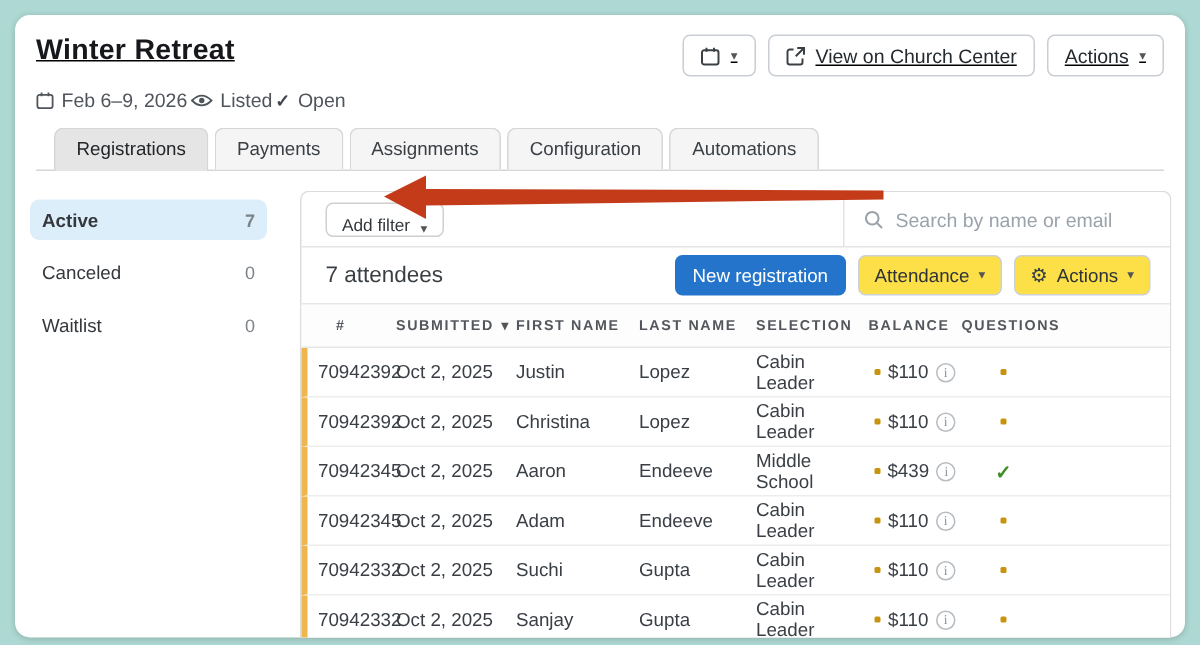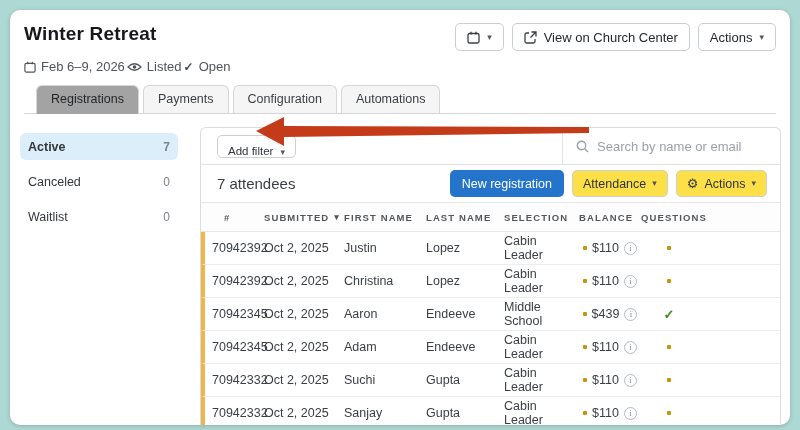--- a/index.html
+++ b/index.html
@@ -5,39 +5,39 @@
   * { margin:0; padding:0; box-sizing:border-box; }
   html,body { width:800px; height:430px; overflow:hidden; }
   body { background:#aed8d3; font-family:"Liberation Sans", sans-serif; position:relative; }
 
   .card { position:absolute; top:10px; left:10px; right:10px; bottom:5px;
           background:#fff; border-radius:10px; overflow:hidden;
           box-shadow:0 1px 4px rgba(0,0,0,.18); }
 
   
   .hdr { padding:13px 14px 0 14px; }
-  .hdr-top { display:flex; justify-content:space-between; align-items:flex-start; }
+  .hdr-top { display:flex; justify-content:space-between; align-items:flex-start;text-decoration:underline; }
   .page-title { font-size:19px; font-weight:700; color:#17181c; letter-spacing:.2px; }
   .hbtns { display:flex; gap:8px; }
   .btn-w { height:28px; border:1px solid #c9ced4; border-radius:5px; background:#fff;
            display:flex; align-items:center; gap:7px; padding:0 11px;
            font-size:13px; color:#24292e; cursor:pointer; }
   .caret { font-size:9px; color:#555; line-height:1; }
   .meta { margin-top:8px; display:flex; align-items:flex-end; gap:2px;
           font-size:13px; color:#50555b; }
   .meta-item { display:flex; align-items:center; gap:5px; }
   .chk { color:#43484e; font-weight:700; font-size:12px; }
 
   
   .tabs { display:flex; gap:4px; align-items:flex-end; margin-top:11px;
           padding-left:12px; border-bottom:1px solid #d6d6d6; }
   .tab { background:#f5f5f6; border:1px solid #d6d6d6; border-bottom:none;
          border-radius:6px 6px 0 0; padding:6px 14px 7px; font-size:12.5px;
          color:#3a3f44; cursor:pointer; }
-  .tab.active { background:#a3a3a3; margin-bottom:-1px; padding-bottom:8px; color:#232629; }
+  .tab.active { background:#e5e5e5; margin-bottom:-1px; padding-bottom:8px; color:#232629; }
 
   
   .content { display:flex; padding:13px 9px 0 10px; align-items:flex-start; }
 
   .sidebar { width:158px; margin-right:22px; padding-top:6px; }
   .side-item { height:27px; display:flex; align-items:center; justify-content:space-between;
                padding:0 8px; margin-bottom:8px; border-radius:6px; font-size:12.5px;
                color:#34383d; cursor:pointer; }
   .side-item .cnt { color:#7d838a; font-size:12px; }
   .side-item.active { background:#ddeefb; font-weight:700; }
@@ -135,20 +135,21 @@
         <span>Listed</span>
       </span>
       <span class="meta-item">
         <span class="chk">✓</span>
         <span>Open</span>
       </span>
     </div>
     <div class="tabs" id="tabs">
         <div class="tab active">Registrations</div>
         <div class="tab">Payments</div>
+        <div class="tab">Assignments</div>
         <div class="tab">Configuration</div>
         <div class="tab">Automations</div>
       </div>
   </div>
 
   <div class="content">
     <div class="sidebar" id="sidebar">
         <div class="side-item active">
           <span>Active</span>
           <span class="cnt">7</span>

